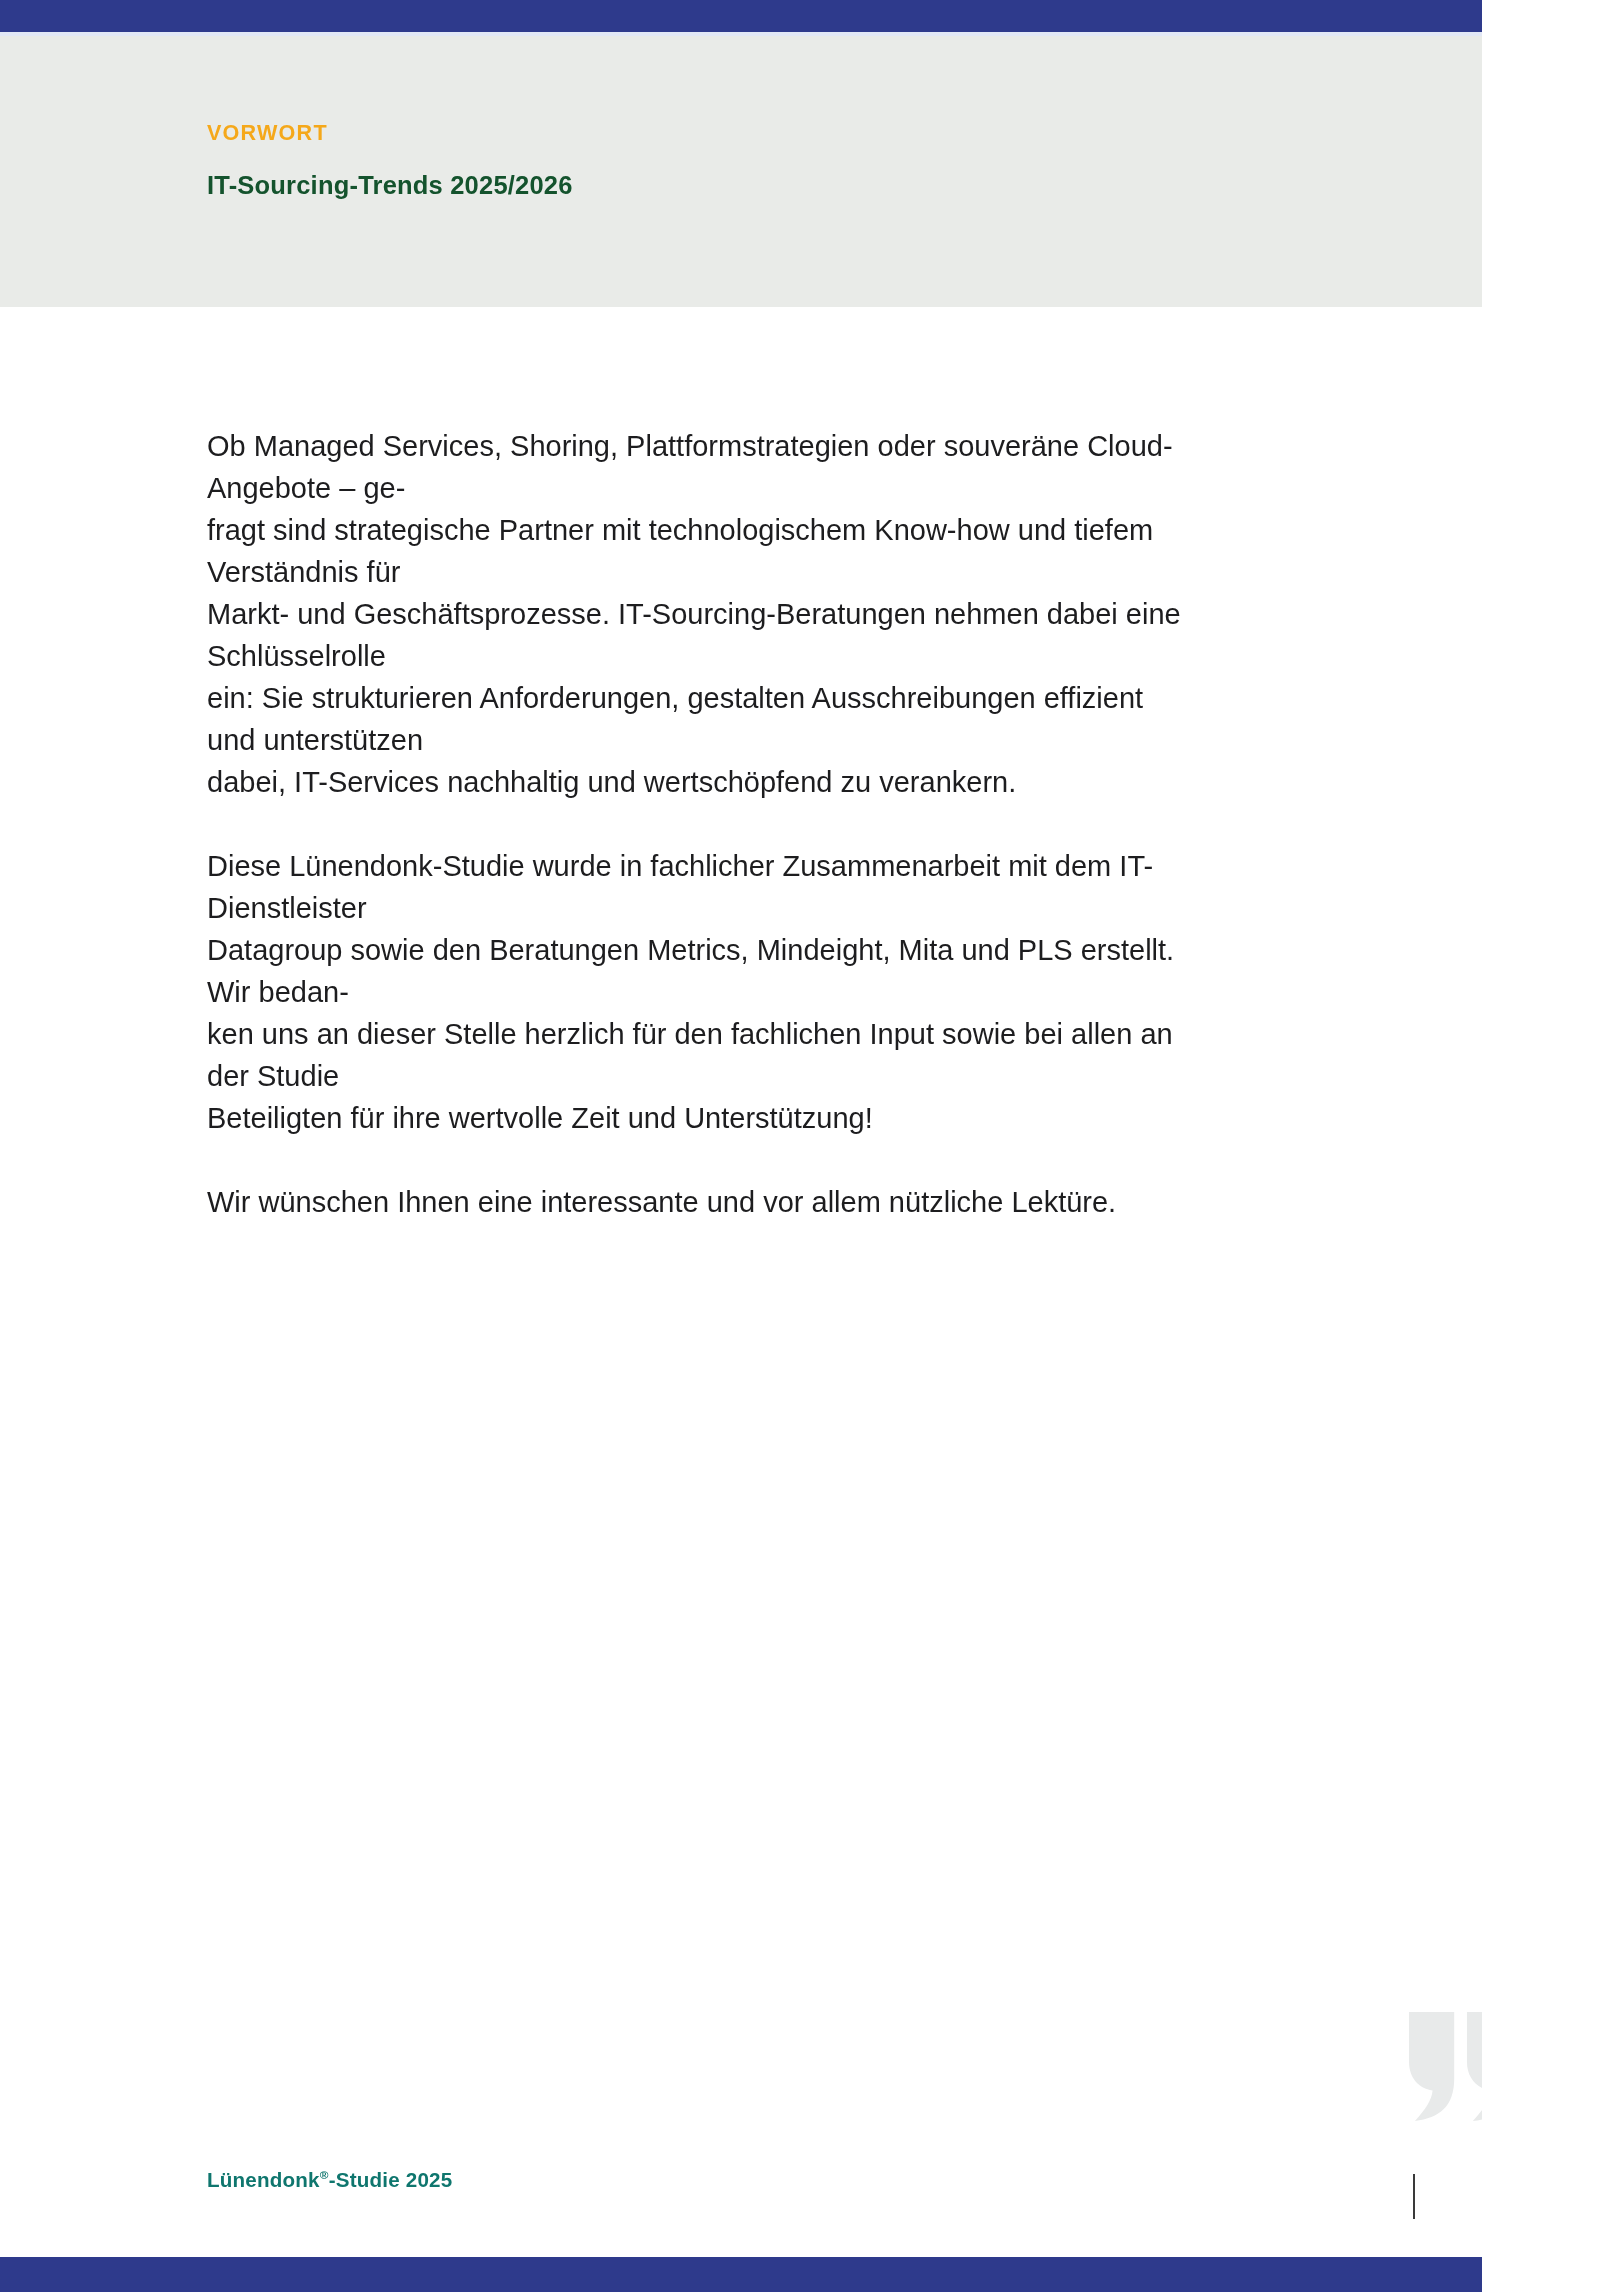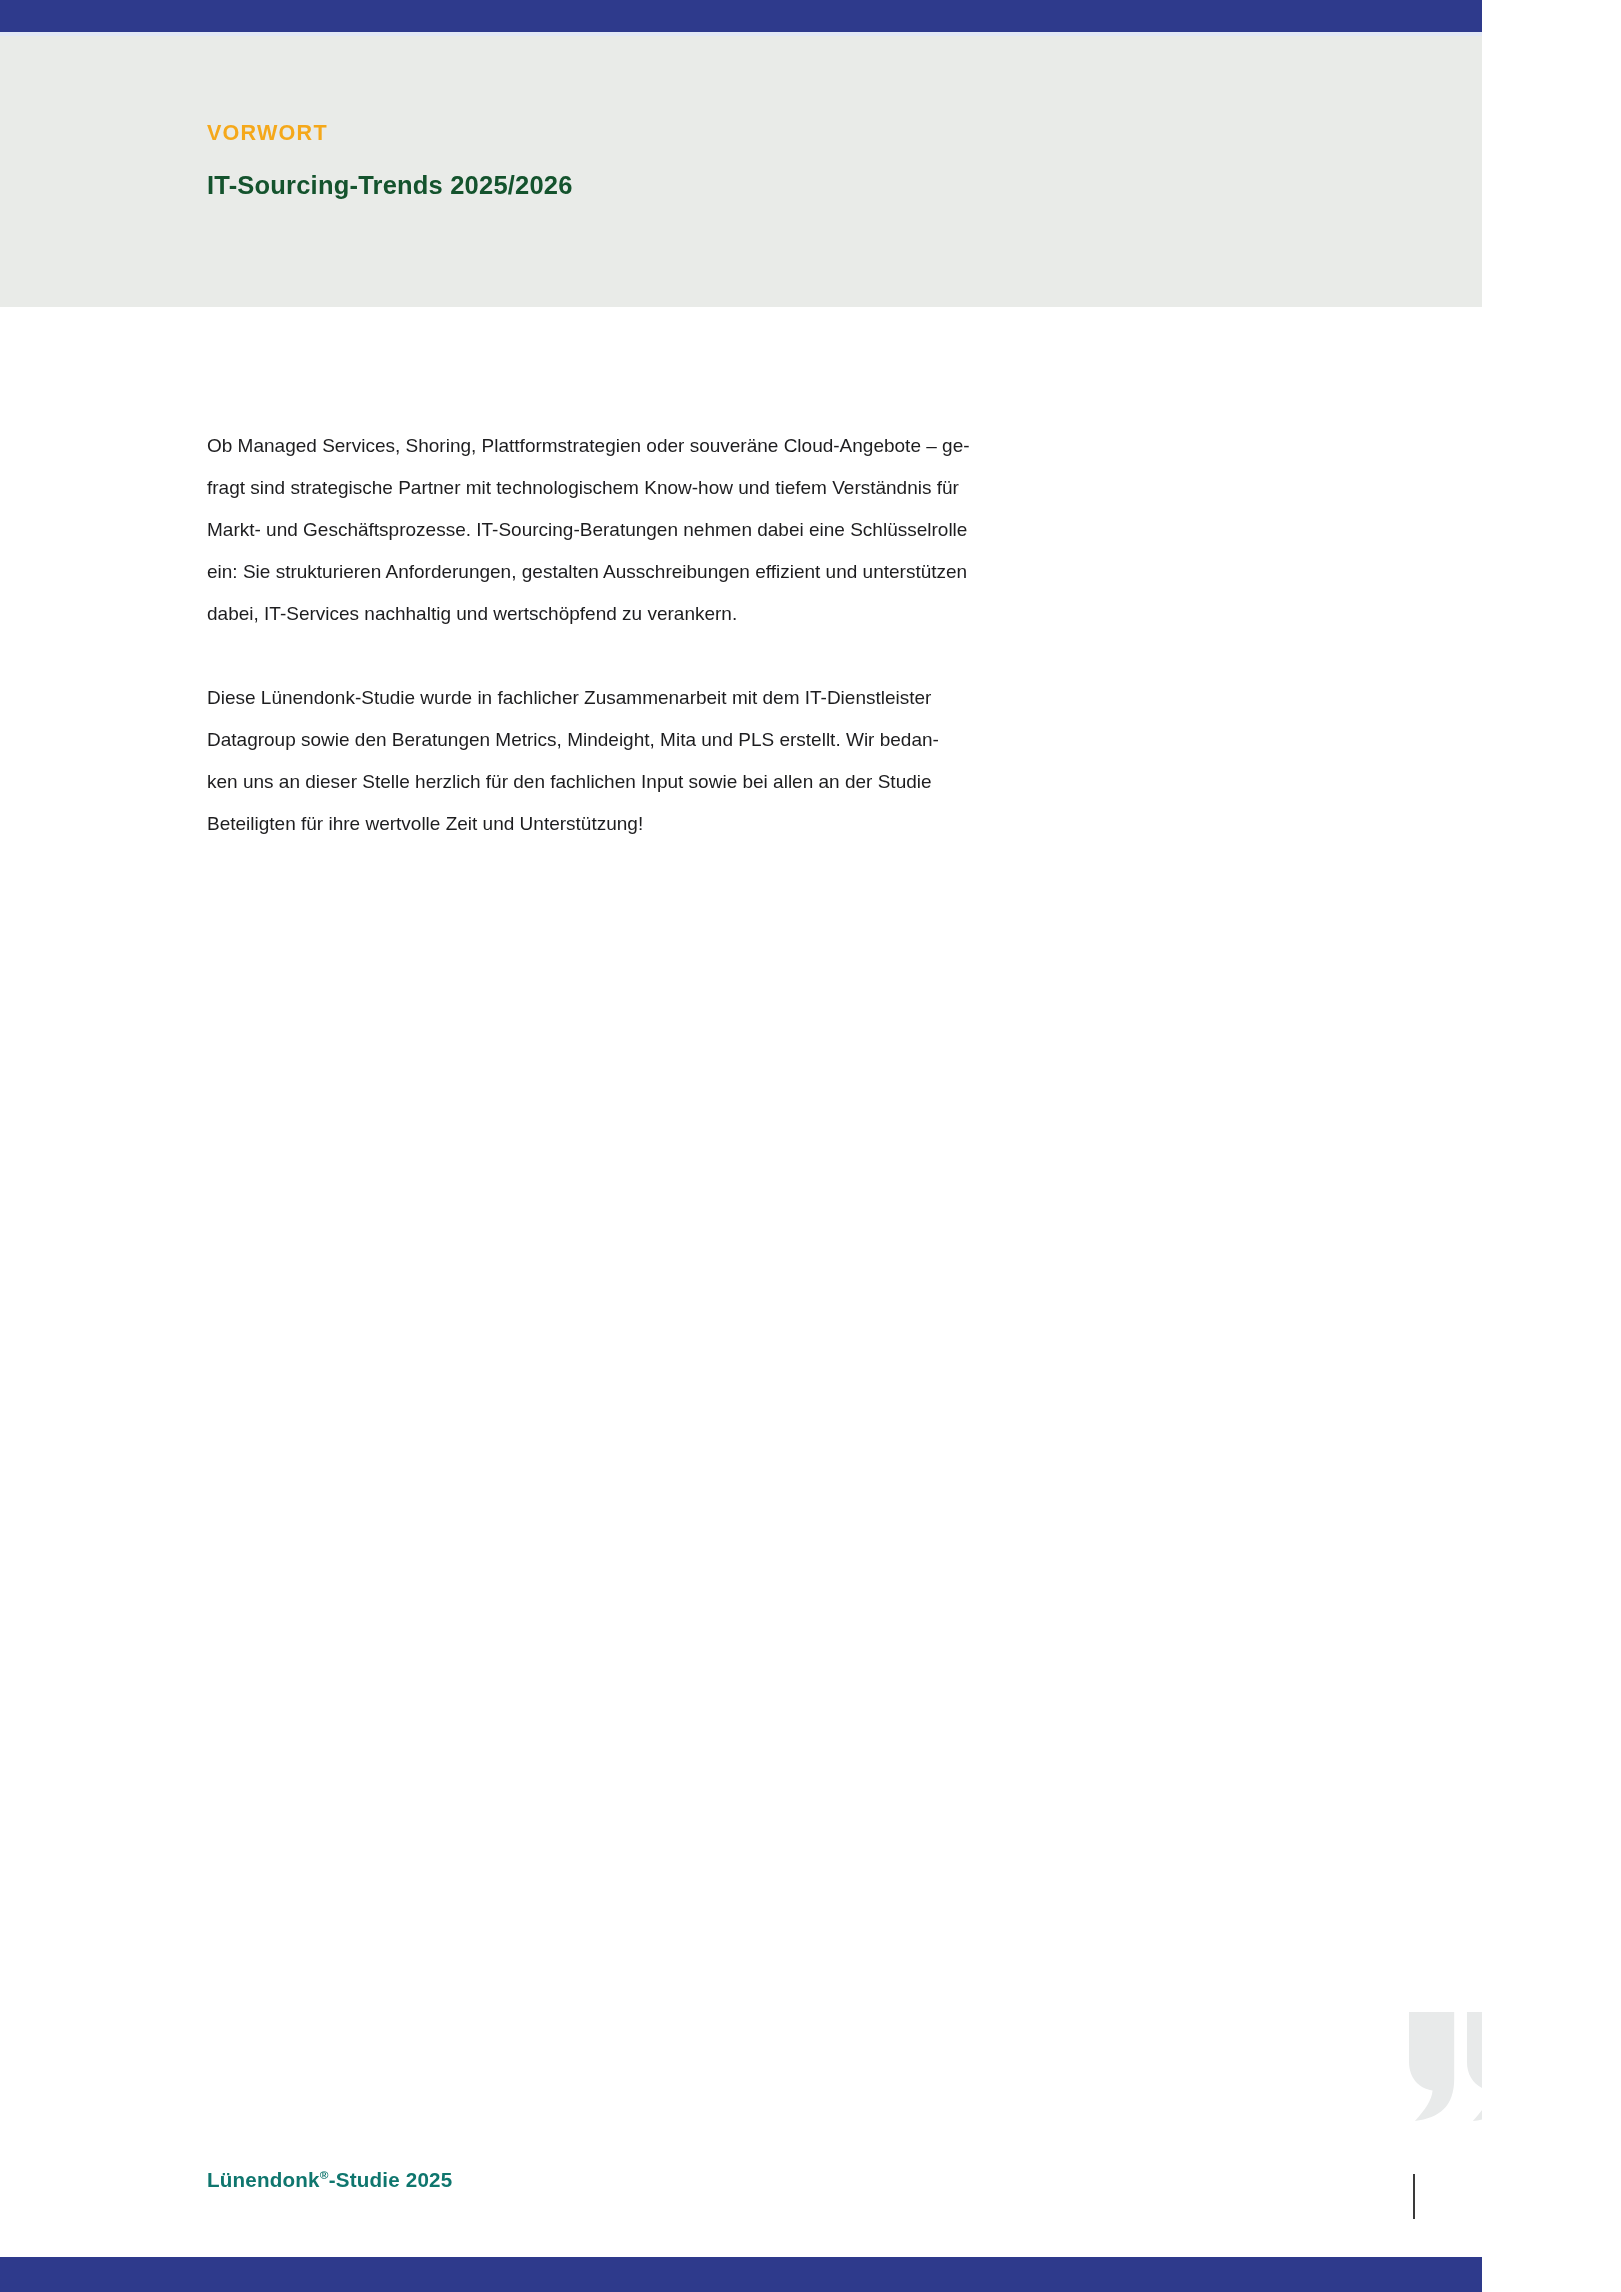--- a/index.html
+++ b/index.html
@@ -34,21 +34,21 @@
     color:#f5a81a;
   }
   .page-title{
     position:absolute;left:207px;top:171px;
     font-size:25.5px;font-weight:bold;letter-spacing:0.2px;
     color:#14532d;
   }
   
   .preface{
     position:absolute;left:207px;top:425px;width:980px;
-    font-size:19px;line-height:42px;color:#1d1d1f;
+    font-size:29px;line-height:42px;color:#1d1d1f;
   }
   .preface p{
     margin:0 0 42px 0;
     white-space:pre-line;
   }
   
   .quote-decoration{
     position:absolute;left:1408px;top:2012px;width:114px;height:110px;
   }
   
@@ -85,20 +85,21 @@
   <div class="preface">
     <p>Ob Managed Services, Shoring, Plattformstrategien oder souveräne Cloud-Angebote – ge-
 fragt sind strategische Partner mit technologischem Know-how und tiefem Verständnis für
 Markt- und Geschäftsprozesse. IT-Sourcing-Beratungen nehmen dabei eine Schlüsselrolle
 ein: Sie strukturieren Anforderungen, gestalten Ausschreibungen effizient und unterstützen
 dabei, IT-Services nachhaltig und wertschöpfend zu verankern.</p>
     <p>Diese Lünendonk-Studie wurde in fachlicher Zusammenarbeit mit dem IT-Dienstleister
 Datagroup sowie den Beratungen Metrics, Mindeight, Mita und PLS erstellt. Wir bedan-
 ken uns an dieser Stelle herzlich für den fachlichen Input sowie bei allen an der Studie
 Beteiligten für ihre wertvolle Zeit und Unterstützung!</p>
+    <p>Wir wünschen Ihnen eine interessante und vor allem nützliche Lektüre.</p>
   </div>
 
   <div class="quote-decoration">
     <svg width="114" height="110" viewBox="0 0 116 112">
       <path fill="#e8eaea" d="M1 0 H47 V68 C47 96 32 108 7 111 C18 99 24 90 25 80 C11 78 1 67 1 51 Z"></path>
       <path fill="#e8eaea" d="M60 0 H106 V68 C106 96 91 108 66 111 C77 99 83 90 84 80 C70 78 60 67 60 51 Z"></path>
     </svg>
   </div>
 
   <div class="footer-label">

